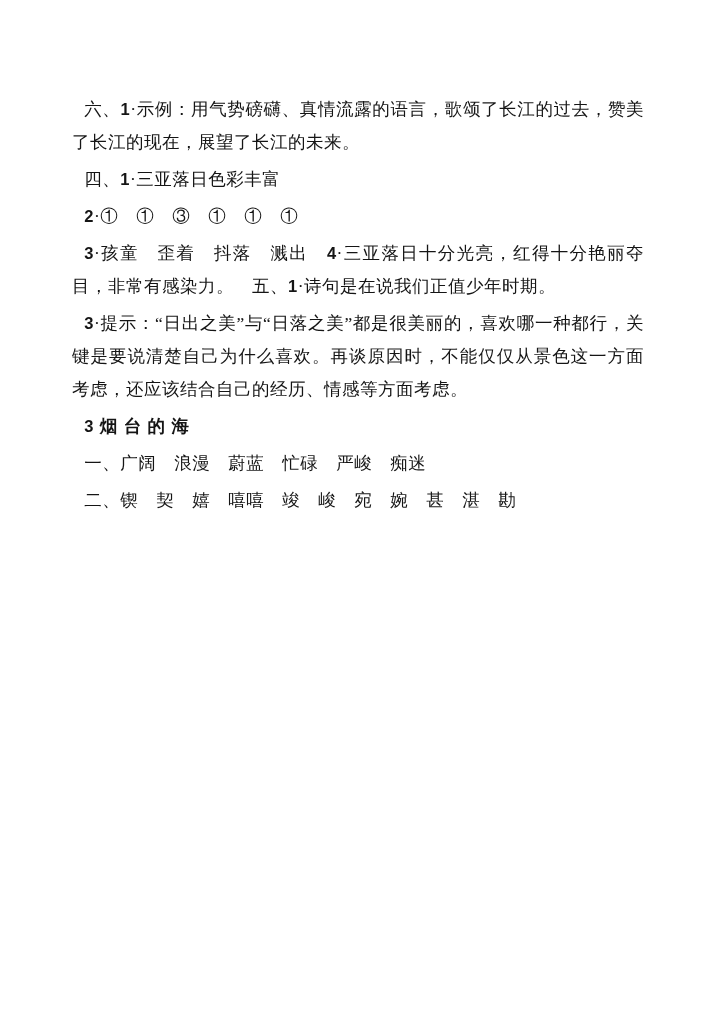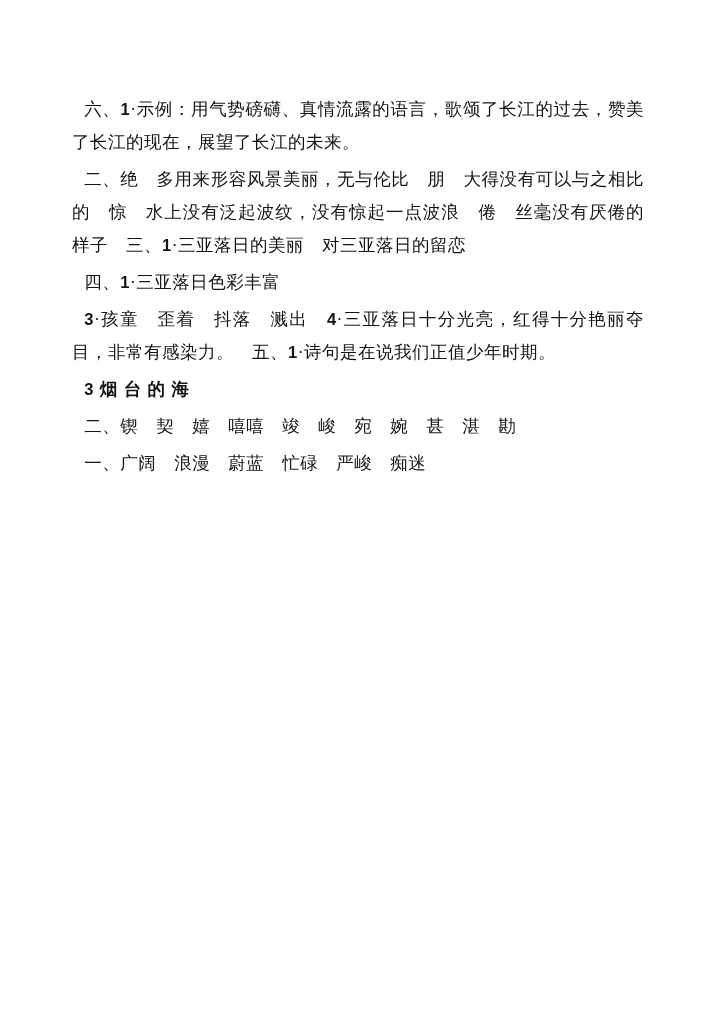--- a/index.html
+++ b/index.html
@@ -37,19 +37,20 @@
     font-weight: bold;
     font-family: "Liberation Sans", "DejaVu Sans", sans-serif;
     font-size: 16.5px;
   }
 </style>
 </head>
 <body>
 
 <div class="page">
     <p class="para">六、<b>1</b>·示例：用气势磅礴、真情流露的语言，歌颂了长江的过去，赞美了长江的现在，展望了长江的未来。</p>
-    <p class="para">二、绝　多用来形容风景美丽，无与伦比　朋　大得没有可以与之相比的　惊　水上没有泛起波纹，没有惊起一点波浪　倦　丝毫没有厌倦的样子　三、<b>1</b>·三亚落日的美丽　对三亚落日的留恋</p>
     <p class="para">四、<b>1</b>·三亚落日色彩丰富</p>
+    <p class="para"><b>2</b>·①　①　③　①　①　①</p>
     <p class="para"><b>3</b>·孩童　歪着　抖落　溅出　<b>4</b>·三亚落日十分光亮，红得十分艳丽夺目，非常有感染力。　五、<b>1</b>·诗句是在说我们正值少年时期。</p>
+    <p class="para"><b>3</b>·提示：“日出之美”与“日落之美”都是很美丽的，喜欢哪一种都行，关键是要说清楚自己为什么喜欢。再谈原因时，不能仅仅从景色这一方面考虑，还应该结合自己的经历、情感等方面考虑。</p>
     <p class="heading"><b>3</b> 烟 台 的 海</p>
+    <p class="para">一、广阔　浪漫　蔚蓝　忙碌　严峻　痴迷</p>
     <p class="para">二、锲　契　嬉　嘻嘻　竣　峻　宛　婉　甚　湛　勘</p>
-    <p class="para">一、广阔　浪漫　蔚蓝　忙碌　严峻　痴迷</p>
   </div>
 
 </body></html>

